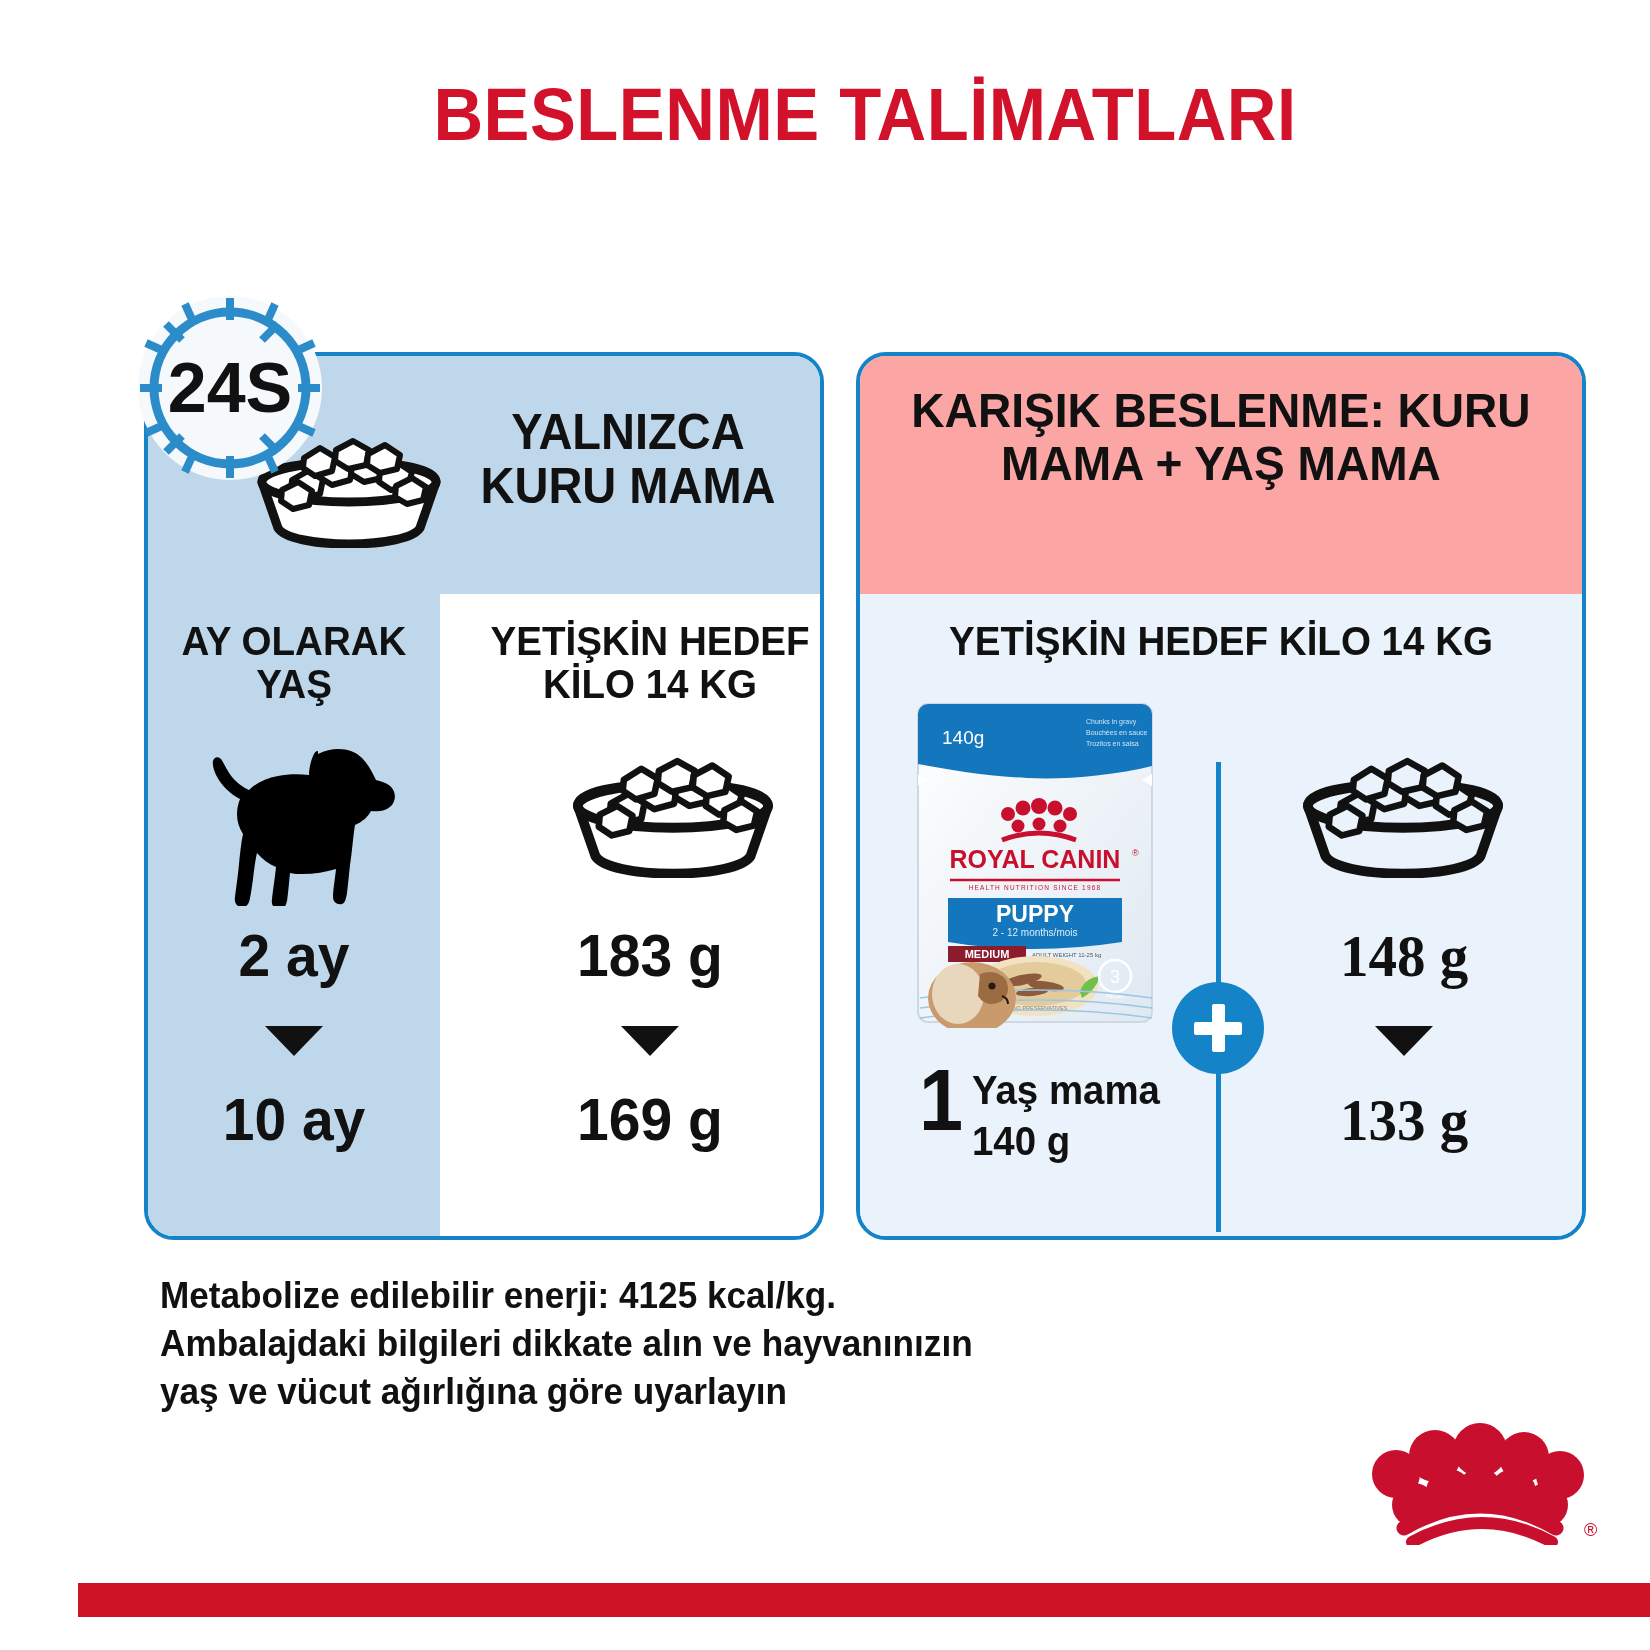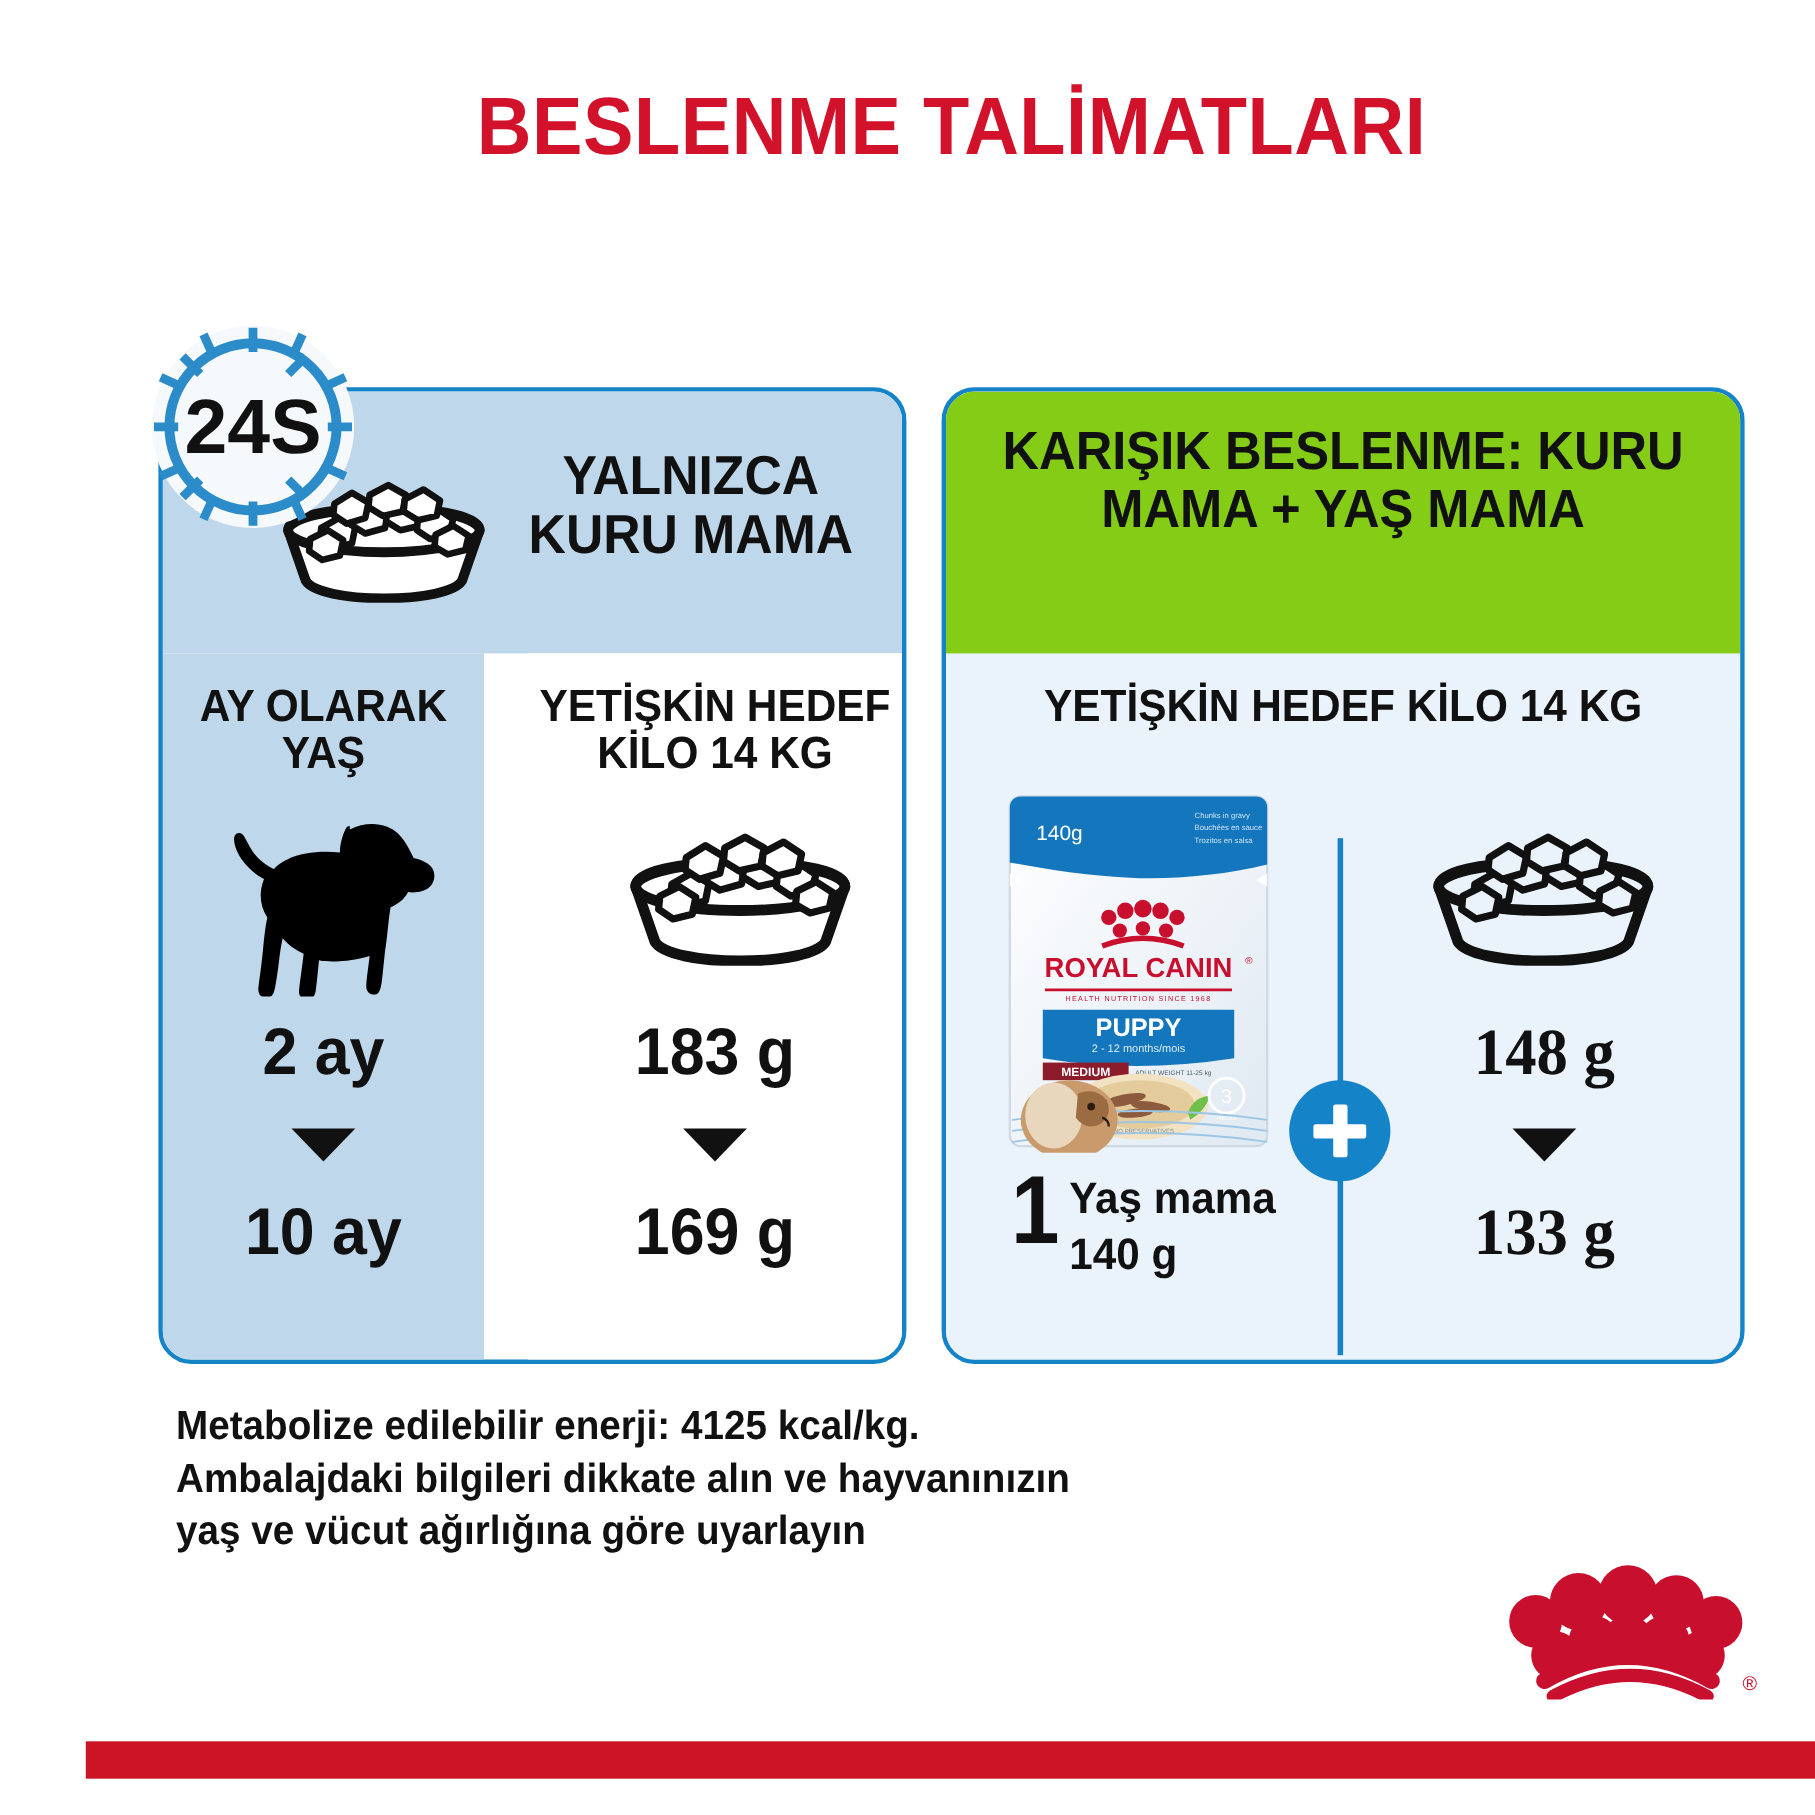--- a/index.html
+++ b/index.html
@@ -92,21 +92,21 @@
     width: 196px; height: 196px;
     z-index: 6;
   }
 
   
   .bowl svg { display: block; width: 100%; height: 100%; }
 
   
   .rp-head {
     position: absolute; left: 0; top: 0; width: 100%; height: 304px;
-    background: #84cc16;
+    background: #fca5a5;
   }
   .rp-head-title {
     position: absolute; left: 0; top: 28px; width: 100%;
     text-align: center;
     font-size: 49px; font-weight: 700; color: #111;
     line-height: 1.08;
     transform: scaleX(0.94);
   }
   .rp-body { position: absolute; left: 0; top: 238px; width: 100%; height: 646px; background:#EAF3FB; }
   .rp-col-head {
@@ -127,21 +127,21 @@
     display: flex; align-items: center; justify-content: center;
   }
   .plus-badge:before, .plus-badge:after {
     content: ""; position: absolute; background: #fff; border-radius: 2px;
   }
   .plus-badge:before { width: 48px; height: 13px; }
   .plus-badge:after  { width: 13px; height: 48px; }
 
   
   .pouch {
-    position: absolute; left: 50px; top: 124px;
+    position: absolute; left: 50px; top: 104px;
     width: 250px; height: 330px;
   }
   .pouch svg { display:block; width:100%; height:100%; }
 
   .wet-line {
     position: absolute; left: 18px; top: 468px; width: 330px;
     display: flex; align-items: flex-start; justify-content: center;
   }
   .wet-num {
     font-size: 88px; font-weight: 700; color: #111; line-height: 0.86;

